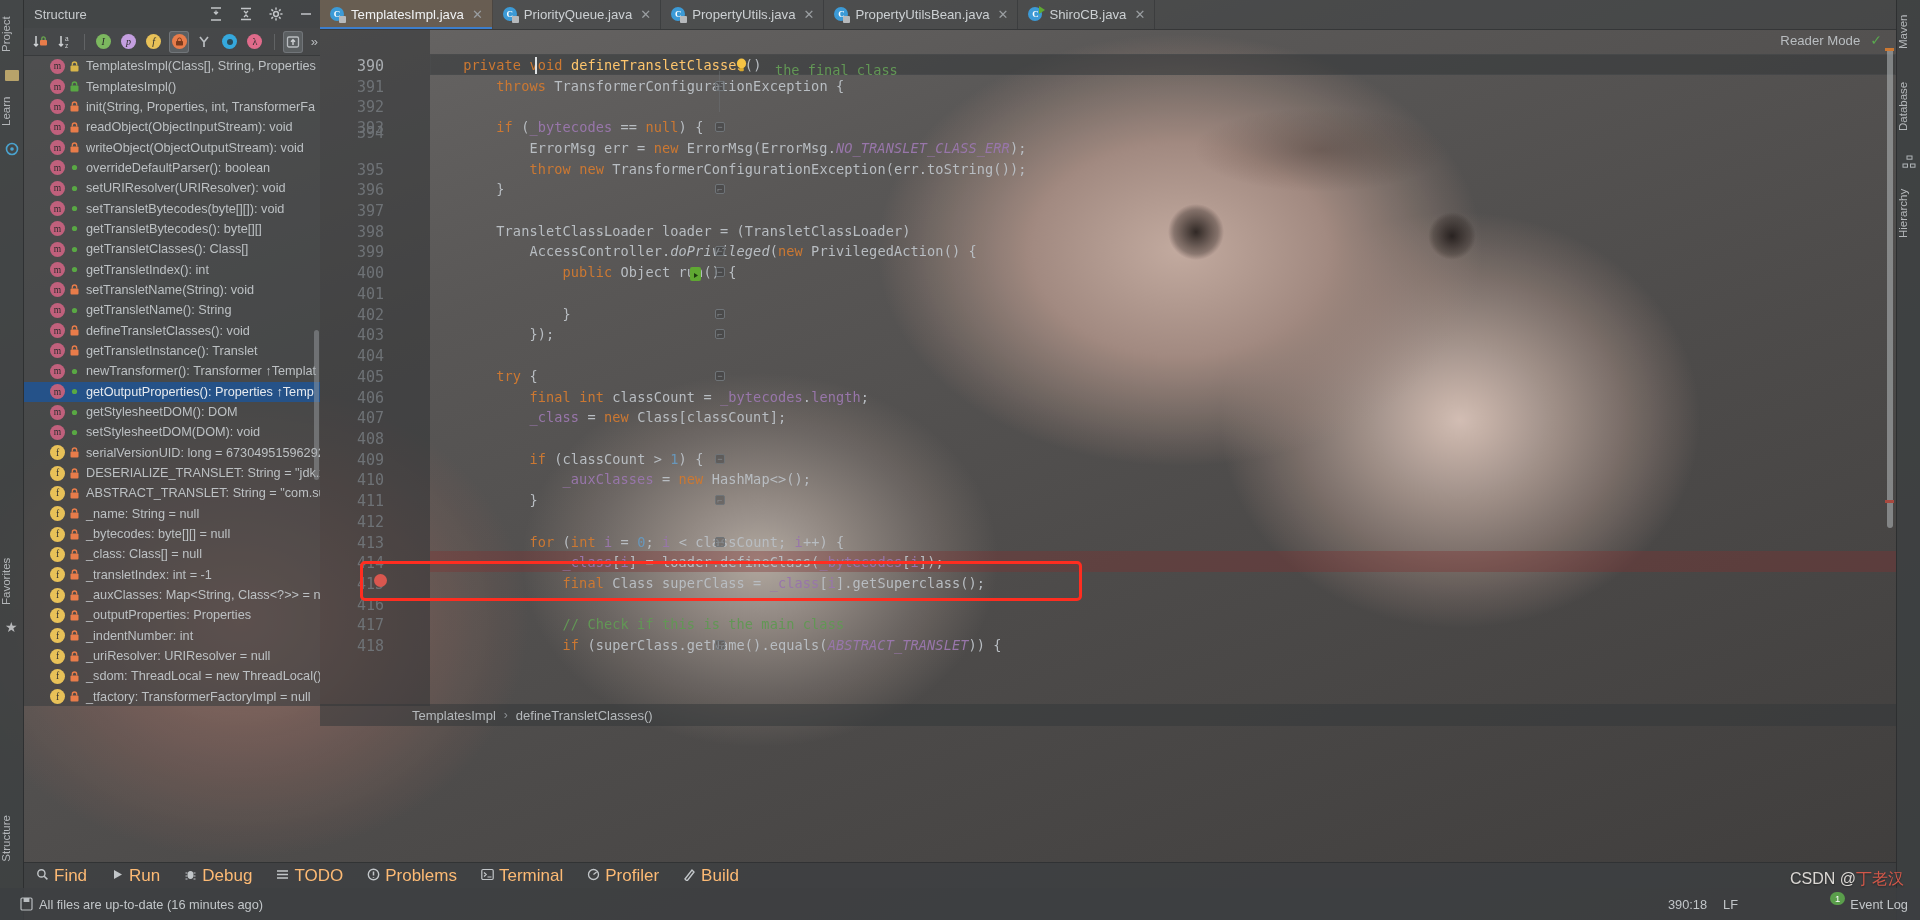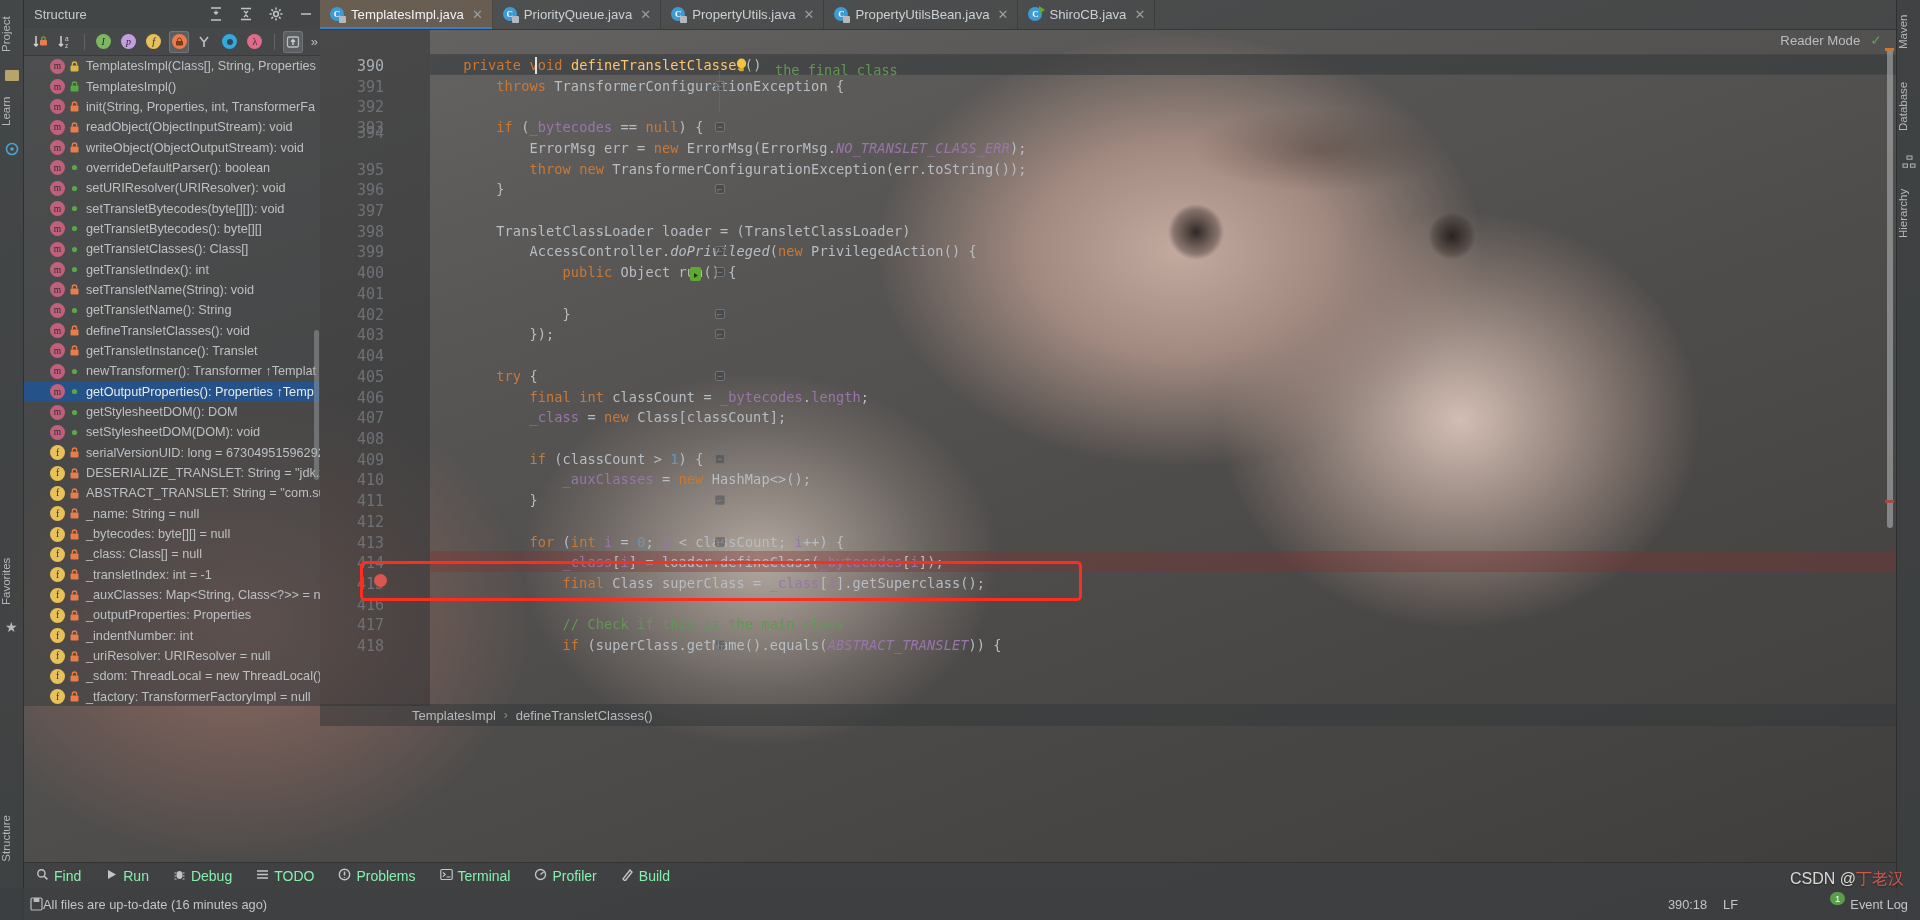--- a/index.html
+++ b/index.html
@@ -233,31 +233,31 @@
 
   
   #bottom-strip{
     position:absolute; left:24px; right:24px; bottom:32px; height:26px;
     background: rgba(60,63,65,0.78);
     border-top:1px solid rgba(40,42,44,0.6);
     display:flex; align-items:center; gap:0;
   }
   .bw{
     display:flex; align-items:center; gap:5px;
-    padding:0 12px; height:26px; color:#86efac; font-size:14px; cursor:pointer;
+    padding:0 12px; height:26px; color:#fdba74; font-size:17px; cursor:pointer;
   }
 
   
   #statusbar{
     position:absolute; left:0; right:0; bottom:0; height:32px;
     background: rgba(60,63,65,0.88);
     display:flex; align-items:center;
     color:#c2c6c9; font-size:12.8px;
   }
-  #status-msg{ display:flex; align-items:flex-start; padding-left:30px; }
+  #status-msg{ display:flex; align-items:flex-start; gap:6px; padding-left:20px; }
   #status-right{ position:absolute; right:12px; display:flex; align-items:center; gap:16px;}
   #event-log{ display:flex; align-items:center; gap:5px; cursor:pointer;}
   #event-badge{
     background:#5a9e4b; color:#fff; font-size:9.5px;
     border-radius:7px; padding:0 5px; line-height:13px; height:13px;
     position:relative; top:-6px;
   }
   #watermark{
     position:absolute; right:16px; bottom:30px;
     color:#e8e4e0; font-size:16px; opacity:.92;

